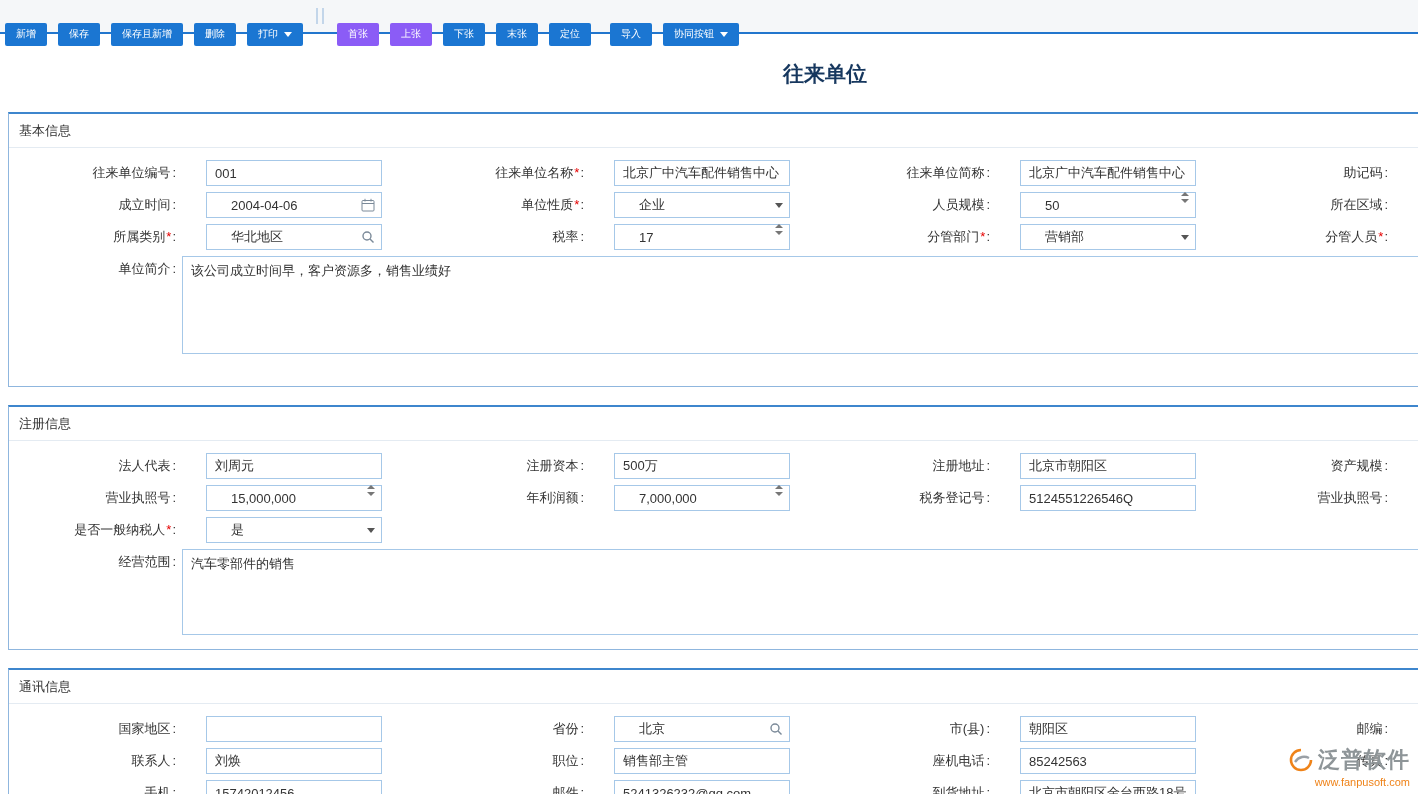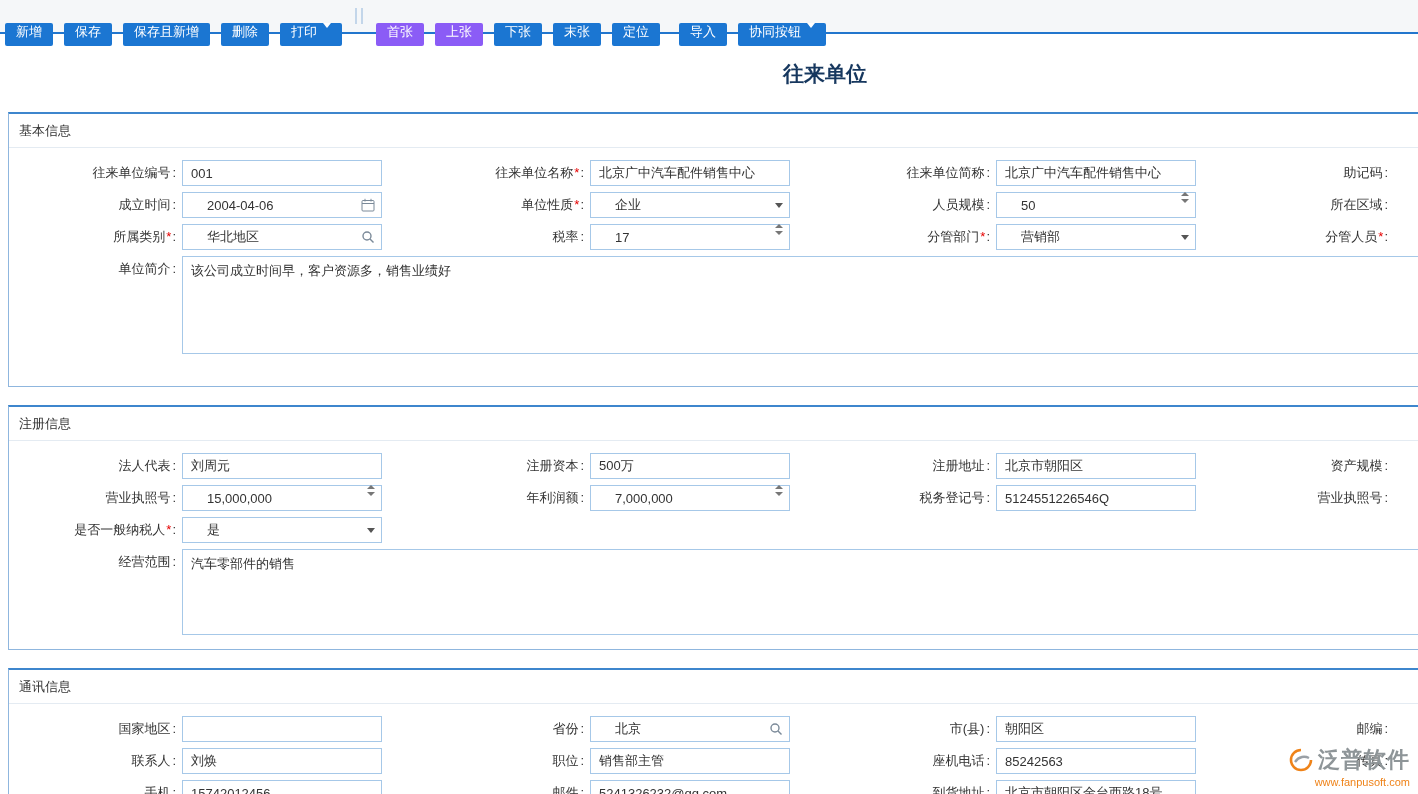--- a/index.html
+++ b/index.html
@@ -9,22 +9,22 @@
     background:#ffffff; overflow:hidden; position:relative; color:#333;
   }
 
   
   .toolbar {
     position:absolute; top:0; left:0; width:1418px; height:34px;
     background:#f5f7f9; border-bottom:2px solid #2276cd;
     display:flex; align-items:center; padding-left:5px; gap:11px;
   }
   .tbtn {
-    display:inline-flex; gap:6px; height:23px; padding:0 11px;
-    background:#1b76d2; color:#fff; font-size:13px; border:none; border-radius:2px;
+    display:inline-flex; align-items:center; gap:6px; height:23px; padding:0 11px;
+    background:#1b76d2; color:#fff; font-size:10px; border:none; border-radius:2px;
     cursor:pointer; font-family:inherit; white-space:nowrap;margin-top:36px;
   }
   .tbtn.disabled { background:#8b5cf6; }
   .tbtn .caret { width:0; height:0; border-left:4px solid transparent; border-right:4px solid transparent; border-top:5px solid #fff; }
   .tsep { display:flex; gap:4px; margin:0 2px; }
   .tsep i { display:block; width:2px; height:16px; background:#c3d6ea; }
   .gap-left { margin-left:8px; }
 
   
   .content { position:absolute; top:34px; left:0; width:1418px; height:760px; overflow:hidden; }
@@ -36,21 +36,21 @@
   .sec-title { padding:8px 10px 7px; font-size:13px; color:#333; border-bottom:1px solid #e4ebf2; }
   .sec-body { padding:12px 0 8px; }
   .sec-body.pb26 { padding-bottom:26px; }
 
   .row { display:flex; align-items:center; margin-bottom:6px; }
   .row.ta { align-items:flex-start; }
   .lbl { font-size:13px; color:#333; text-align:right; padding-right:6px; flex:none; line-height:26px; white-space:nowrap; overflow:hidden; }
   .c1{width:173px}.c2{width:208px}.c3{width:206px}.c4{width:198px}
   .star{ color:#e60000; padding:0 1px; }
 
-  .field { position:relative; width:200px; flex:none; }
+  .field { position:relative; width:176px; flex:none;margin-left:24px; }
   .field input {
     width:100%; height:26px; border:1px solid #a6c8e8; padding:0 8px;
     font-size:13px; color:#333; font-family:inherit; outline:none; background:#fff;
   }
   .field.icon-right input { padding-right:26px;padding-left:24px; }
   .ficon { position:absolute; right:7px; top:0; height:26px; display:flex; align-items:center; cursor:pointer; }
   .caret-dark { width:0; height:0; border-left:4px solid transparent; border-right:4px solid transparent; border-top:5px solid #555; }
   .spin { display:flex; flex-direction:column; gap:3px; }
   .spin i { display:block; width:0; height:0; border-left:4px solid transparent; border-right:4px solid transparent; }
   .spin .up { border-bottom:4px solid #777; }

